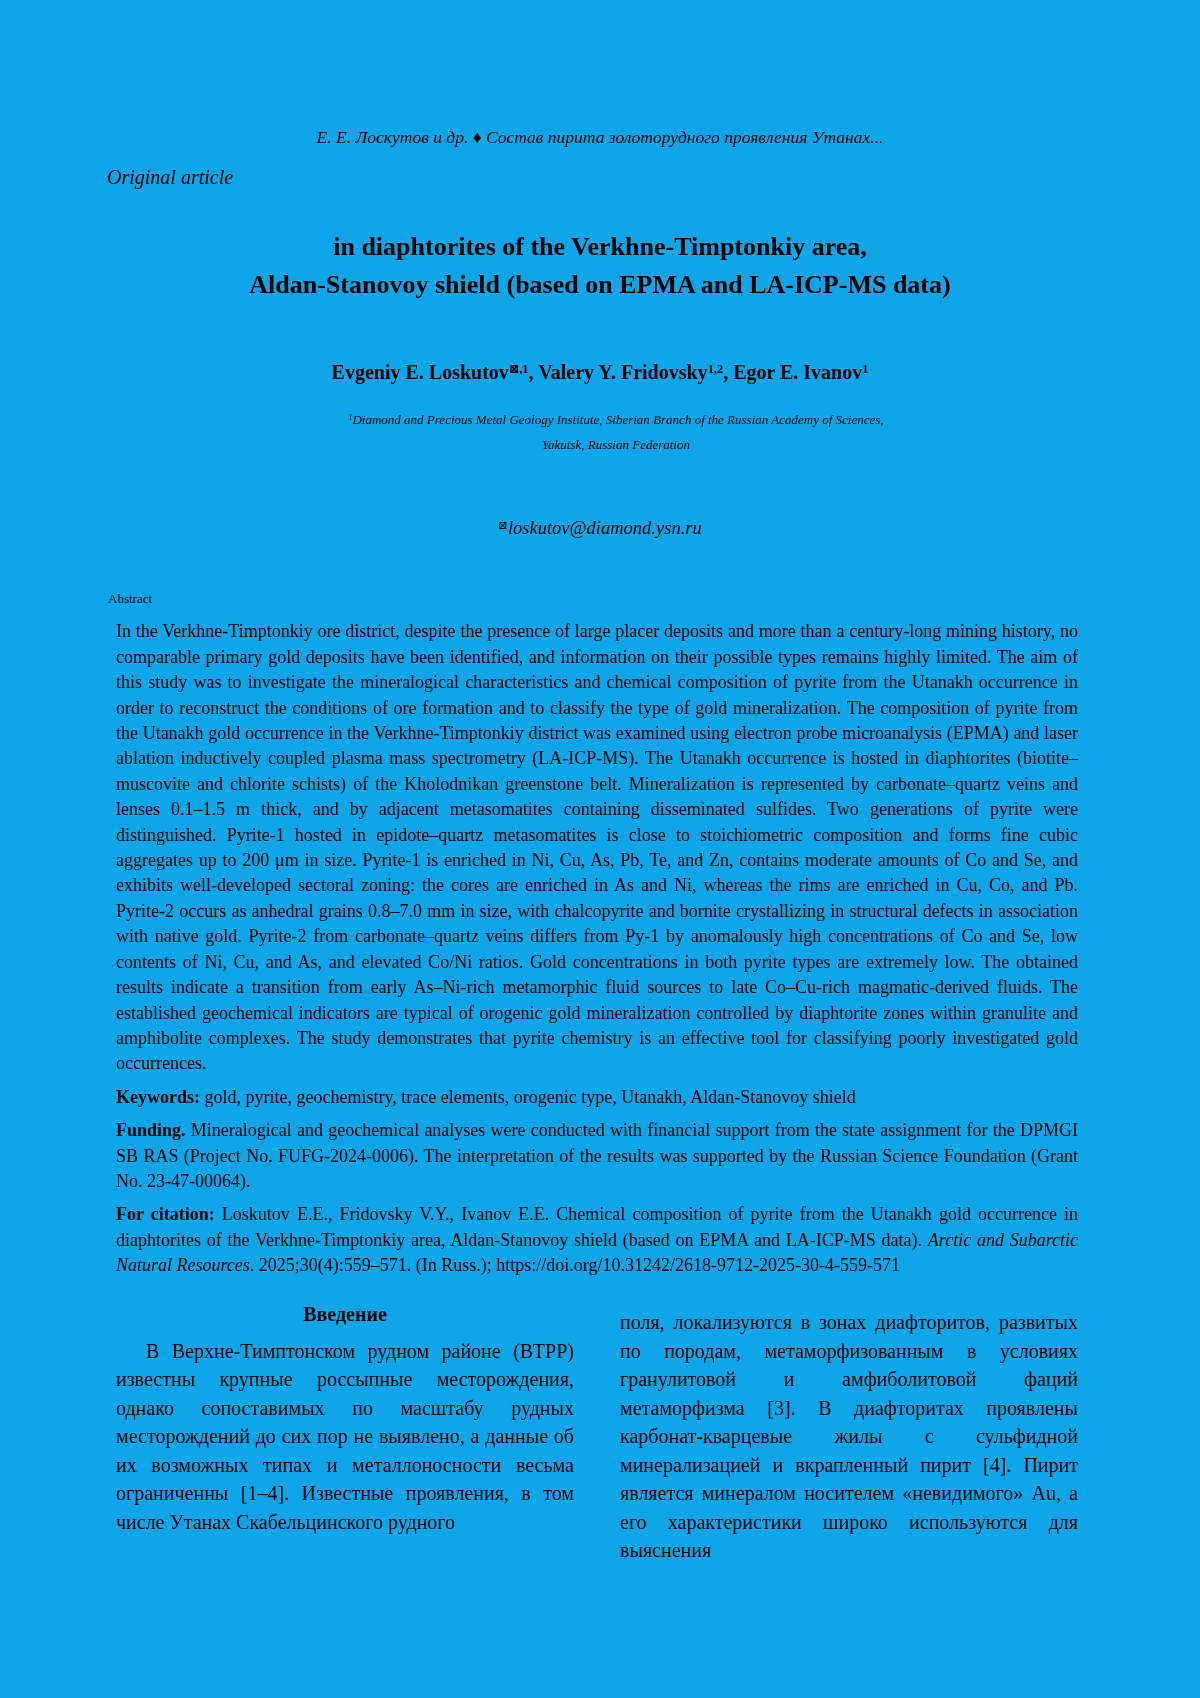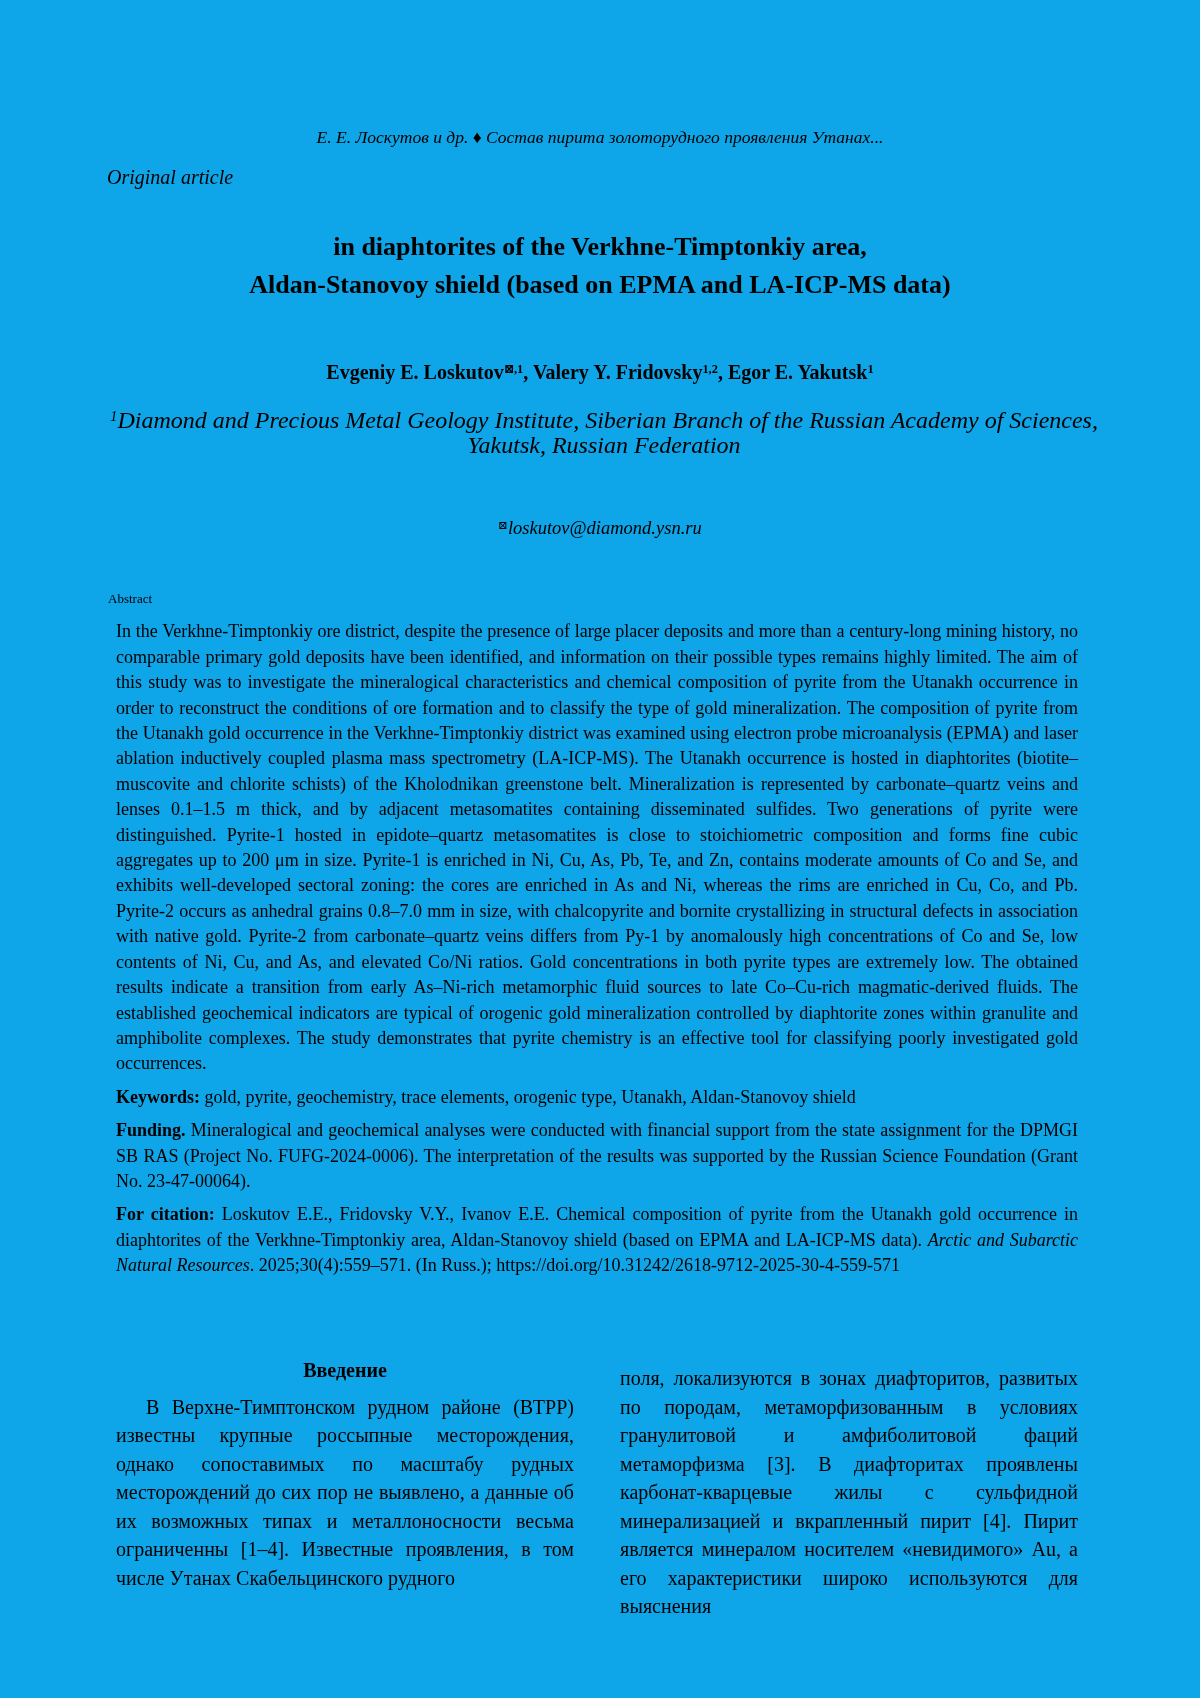--- a/index.html
+++ b/index.html
@@ -44,24 +44,24 @@
     font-size: 20px;
   }
   .sup {
     position: relative;
     top: -0.45em;
     font-size: 0.62em;
     line-height: 0;
   }
   .affiliations {
     position: absolute;
-    top: 408px; left: 104px; width: 1000px;
+    top: 408px; left: 116px; width: 1000px;
     text-align: center;
     font-style: italic;
-    font-size: 24px;
+    font-size: 13px;
     line-height: 24.5px;
   }
   .aff-line { display: block; }
   .email-line {
     position: absolute;
     top: 518px; left: 0; width: 100%;
     text-align: center;
     font-style: italic;
     font-size: 18.5px;
   }
@@ -77,21 +77,21 @@
     margin: 0 0 1px 0;
   }
   .para {
     margin: 8px;
     text-align: justify;
   }
   .bold { font-weight: bold; }
   .italic { font-style: italic; }
   .columns {
     position: absolute;
-    top: 1356px; left: 108px; width: 978px;
+    top: 1300px; left: 108px; width: 978px;
     display: flex;
     gap: 30px;
     font-size: 20px;
     line-height: 28.5px;
   }
   .col { width: 474px; }
   .col-heading {
     text-align: center;
     font-weight: bold;
     font-size: 20px;
@@ -113,21 +113,21 @@
 
   <div class="running-head">Е. Е. Лоскутов и др. ♦ Состав пирита золоторудного проявления Утанах...</div>
 
   <div class="article-type">Original article</div>
 
   <h1 class="title">
     <span class="tline">in diaphtorites of the Verkhne-Timptonkiy area,</span>
     <span class="tline">Aldan-Stanovoy shield (based on EPMA and LA-ICP-MS data)</span>
   </h1>
 
-  <div class="authors"><span><span>Evgeniy E. Loskutov</span><span class="sup">⊠,1</span><span>, </span></span><span><span>Valery Y. Fridovsky</span><span class="sup">1,2</span><span>, </span></span><span><span>Egor E. Yakutsk</span><span class="sup">1</span></span></div>
+  <div class="authors"><span><span>Evgeniy E. Loskutov</span><span class="sup">⊠,1</span><span>, </span></span><span><span>Valery Y. Fridovsky</span><span class="sup">1,2</span><span>, </span></span><span><span>Egor E. Ivanov</span><span class="sup">1</span></span></div>
 
   <div class="affiliations">
     <div><span class="sup">1</span><span>Diamond and Precious Metal Geology Institute, Siberian Branch of the Russian Academy of Sciences,</span><span class="aff-line">Yakutsk, Russian Federation</span></div>
   </div>
 
   <div class="email-line"><span class="sup">⊠</span><span>loskutov@diamond.ysn.ru</span></div>
 
   <div class="abstract-block">
     <div class="sec-heading">Abstract</div>
     <p class="para">In the Verkhne-Timptonkiy ore district, despite the presence of large placer deposits and more than a century-long mining history, no comparable primary gold deposits have been identified, and information on their possible types remains highly limited. The aim of this study was to investigate the mineralogical characteristics and chemical composition of pyrite from the Utanakh occurrence in order to reconstruct the conditions of ore formation and to classify the type of gold mineralization. The composition of pyrite from the Utanakh gold occurrence in the Verkhne-Timptonkiy district was examined using electron probe microanalysis (EPMA) and laser ablation inductively coupled plasma mass spectrometry (LA-ICP-MS). The Utanakh occurrence is hosted in diaphtorites (biotite–muscovite and chlorite schists) of the Kholodnikan greenstone belt. Mineralization is represented by carbonate–quartz veins and lenses 0.1–1.5 m thick, and by adjacent metasomatites containing disseminated sulfides. Two generations of pyrite were distinguished. Pyrite-1 hosted in epidote–quartz metasomatites is close to stoichiometric composition and forms fine cubic aggregates up to 200 μm in size. Pyrite-1 is enriched in Ni, Cu, As, Pb, Te, and Zn, contains moderate amounts of Co and Se, and exhibits well-developed sectoral zoning: the cores are enriched in As and Ni, whereas the rims are enriched in Cu, Co, and Pb. Pyrite-2 occurs as anhedral grains 0.8–7.0 mm in size, with chalcopyrite and bornite crystallizing in structural defects in association with native gold. Pyrite-2 from carbonate–quartz veins differs from Py-1 by anomalously high concentrations of Co and Se, low contents of Ni, Cu, and As, and elevated Co/Ni ratios. Gold concentrations in both pyrite types are extremely low. The obtained results indicate a transition from early As–Ni-rich metamorphic fluid sources to late Co–Cu-rich magmatic-derived fluids. The established geochemical indicators are typical of orogenic gold mineralization controlled by diaphtorite zones within granulite and amphibolite complexes. The study demonstrates that pyrite chemistry is an effective tool for classifying poorly investigated gold occurrences.</p>

